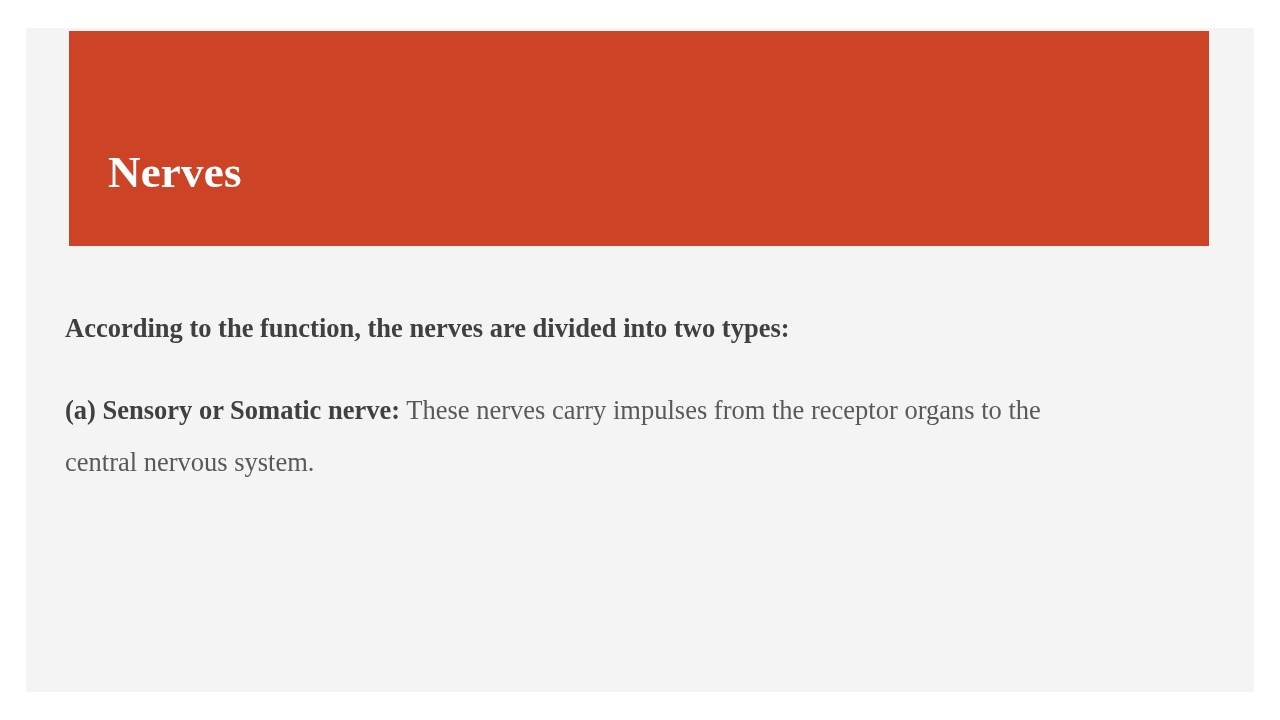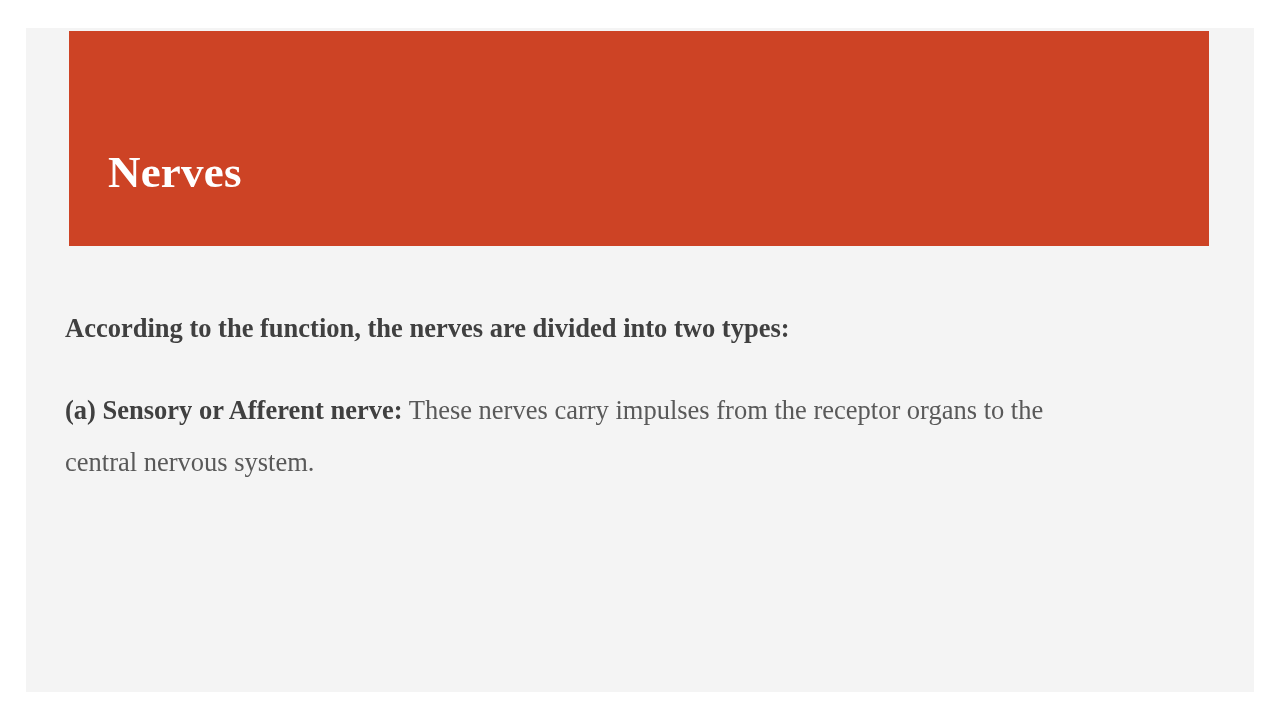--- a/index.html
+++ b/index.html
@@ -92,18 +92,18 @@
     <div class="slide-title">Nerves</div>
   </div>
 
   <div class="slide-body">
 
     <p class="para para-intro">
       <span class="lead">According to the function, the nerves are divided into two types:</span><span class="rest"></span>
     </p>
 
     <p class="para para-a">
-      <span class="lead">(a) Sensory or Afferent nerve:</span><span class="rest"> These nerves carry impulses from the receptor organs to the central nervous system.</span>
+      <span class="lead">(a) Sensory or Somatic nerve:</span><span class="rest"> These nerves carry impulses from the receptor organs to the central nervous system.</span>
     </p>
 
 
   </div>
 </div>
 
 </body></html>

